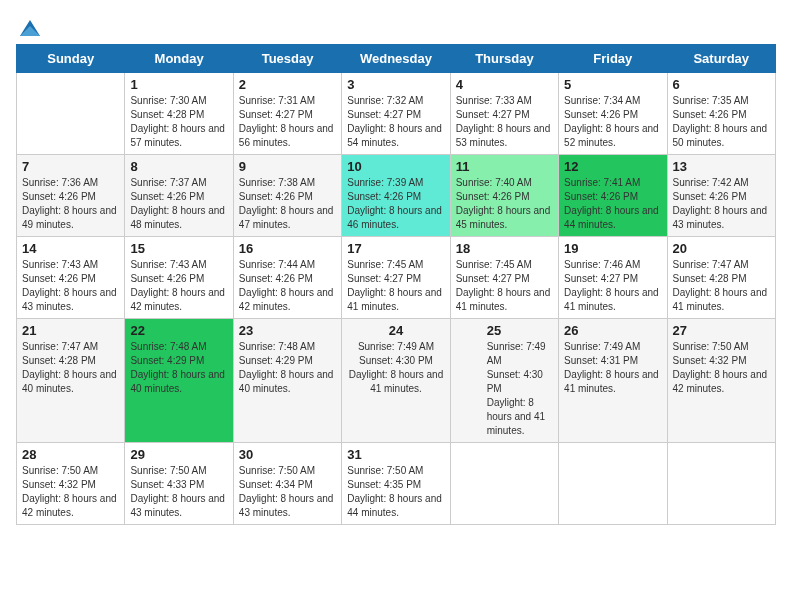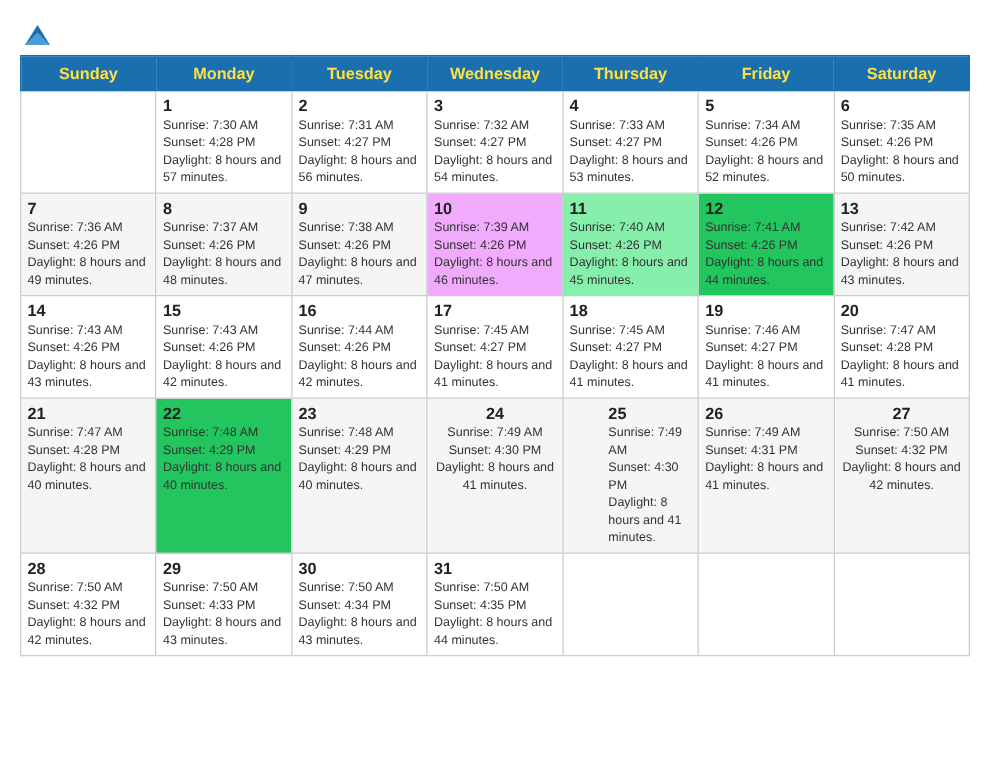--- a/index.html
+++ b/index.html
@@ -51,21 +51,21 @@
       color: #555;
       margin-top: 2px;
     }
     .calendar {
       width: 100%;
       border-collapse: collapse;
       border: 1px solid #ccc;
     }
     .calendar th {
       background: #1a6faf;
-      color: #fde047;
+      color: #ffffff;
       font-size: 13px;
       font-weight: bold;
       padding: 6px 4px;
       text-align: center;
       border: 1px solid #1a6faf;
     }
     .calendar td {
       border: 1px solid #ccc;
       vertical-align: top;
       padding: 4px 5px;
@@ -162,21 +162,21 @@
           <div class="day-info">Sunrise: 7:36 AM<br>Sunset: 4:26 PM<br>Daylight: 8 hours and 49 minutes.</div>
         </td>
         <td style="background: rgb(245, 245, 245);">
           <span class="day-number">8</span>
           <div class="day-info">Sunrise: 7:37 AM<br>Sunset: 4:26 PM<br>Daylight: 8 hours and 48 minutes.</div>
         </td>
         <td style="background: rgb(245, 245, 245);">
           <span class="day-number">9</span>
           <div class="day-info">Sunrise: 7:38 AM<br>Sunset: 4:26 PM<br>Daylight: 8 hours and 47 minutes.</div>
         </td>
-        <td style="background: #f0abfc;">
+        <td style="background: #5eead4;">
           <span class="day-number">10</span>
           <div class="day-info">Sunrise: 7:39 AM<br>Sunset: 4:26 PM<br>Daylight: 8 hours and 46 minutes.</div>
         </td>
         <td style="background: #86efac;">
           <span class="day-number">11</span>
           <div class="day-info">Sunrise: 7:40 AM<br>Sunset: 4:26 PM<br>Daylight: 8 hours and 45 minutes.</div>
         </td>
         <td style="background: #22c55e;">
           <span class="day-number">12</span>
           <div class="day-info">Sunrise: 7:41 AM<br>Sunset: 4:26 PM<br>Daylight: 8 hours and 44 minutes.</div>
@@ -234,21 +234,21 @@
           <div class="day-info">Sunrise: 7:49 AM<br>Sunset: 4:30 PM<br>Daylight: 8 hours and 41 minutes.</div>
         </td>
         <td style="background: rgb(245, 245, 245); padding-left: 36px;">
           <span class="day-number">25</span>
           <div class="day-info">Sunrise: 7:49 AM<br>Sunset: 4:30 PM<br>Daylight: 8 hours and 41 minutes.</div>
         </td>
         <td style="background: rgb(245, 245, 245);">
           <span class="day-number">26</span>
           <div class="day-info">Sunrise: 7:49 AM<br>Sunset: 4:31 PM<br>Daylight: 8 hours and 41 minutes.</div>
         </td>
-        <td style="background: rgb(245, 245, 245); text-align: center;">
+        <td style="background: rgb(245, 245, 245);">
           <span class="day-number">27</span>
           <div class="day-info">Sunrise: 7:50 AM<br>Sunset: 4:32 PM<br>Daylight: 8 hours and 42 minutes.</div>
         </td>
       </tr>
       <tr>
         <td>
           <span class="day-number">28</span>
           <div class="day-info">Sunrise: 7:50 AM<br>Sunset: 4:32 PM<br>Daylight: 8 hours and 42 minutes.</div>
         </td>
         <td>

